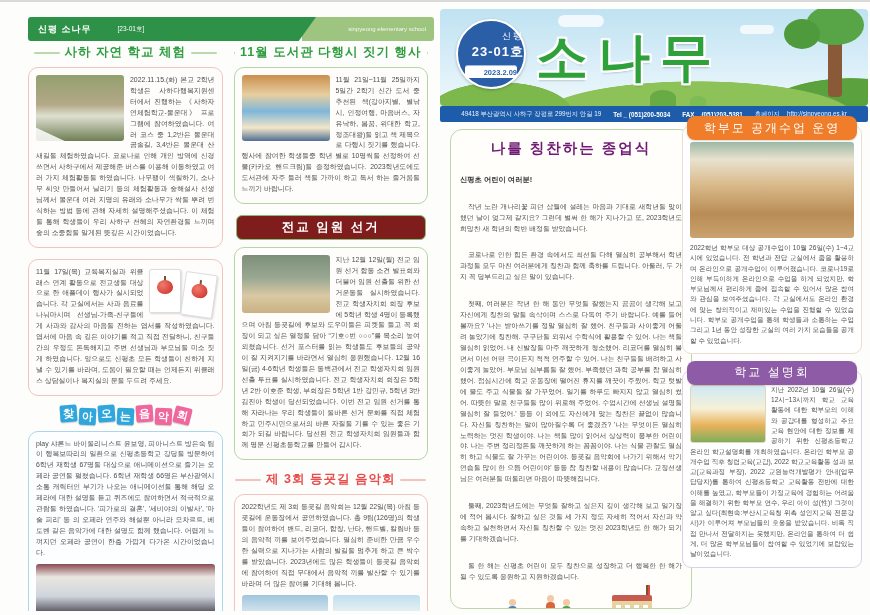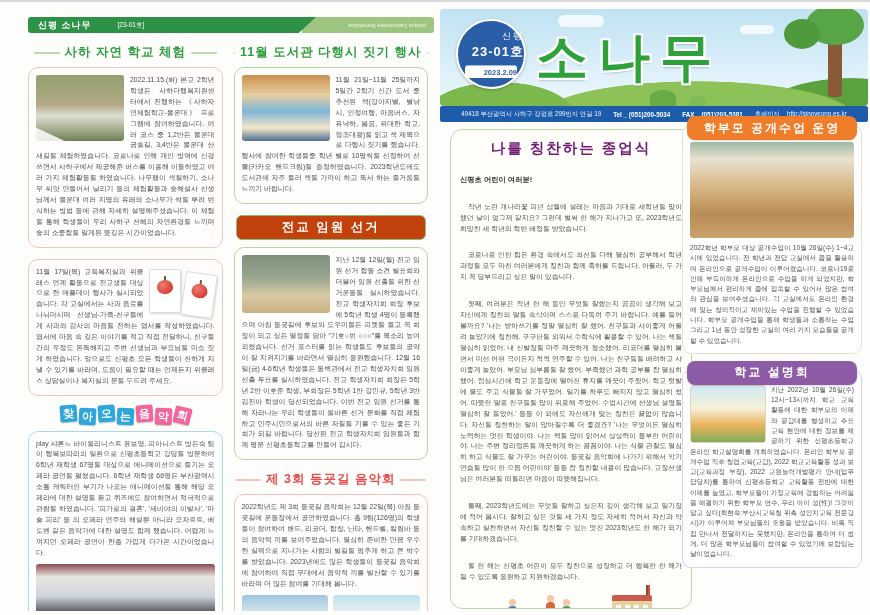--- a/index.html
+++ b/index.html
@@ -3,21 +3,21 @@
 <meta charset="utf-8">
 <style>
   html,body{margin:0;padding:0;}
   body{
     width:870px;height:615px;position:relative;background:#fdfdfb;
     font-family:"Liberation Sans","DejaVu Sans",sans-serif;color:#4a4a4a;
     overflow:hidden;border-top:2px solid #d9d9d9;
   }
   
   .page-left{position:absolute;left:0;top:0;width:438px;height:613px;}
-  .lp-header{position:absolute;left:28px;right:4px;top:15px;height:16px;display:flex;justify-content:center;}
+  .lp-header{position:absolute;left:28px;right:4px;top:15px;height:24px;display:flex;justify-content:center;}
   .lp-header-dark{
     flex:0 0 268px;background:#2e9148;color:#fff;display:flex;align-items:center;
     padding:0 10px;gap:26px;clip-path:polygon(0 0,100% 0,94% 100%,0 100%);
     border-radius:3px 0 0 3px;
   }
   .lp-masthead{font-weight:bold;font-size:9px;letter-spacing:1px;}
   .lp-issue{font-size:6.5px;}
   .lp-header-light{
     flex:1;background:#9dc57f;margin-left:-14px;display:flex;align-items:center;
     justify-content:flex-end;padding:0 8px;color:#f2f8ee;font-size:6px;border-radius:0 3px 3px 0;
@@ -28,21 +28,21 @@
     display:flex;align-items:center;justify-content:center;gap:5px;
     font-weight:bold;font-size:12.5px;letter-spacing:1px;margin:2px 0 6px;
     white-space:nowrap;
   }
   .art-title::before,.art-title::after{content:"";height:2px;flex:1;max-width:26px;border-radius:2px;}
   .t-green{color:#2f9e41;}
   .t-green::before,.t-green::after{background:#bcd9ae;}
   .t-red{color:#e84c4c;}
   .t-red::before,.t-red::after{background:#f2c4bc;}
   .t-pill{
-    display:block;text-align:center;background:#c2410c;color:#fff;font-weight:bold;
+    display:block;text-align:center;background:#7f1d1d;color:#fff;font-weight:bold;
     font-size:12.5px;letter-spacing:2px;border-radius:6px;padding:3px 8px;margin:2px 2px 7px;
     border:1.5px solid #86bf77;
   }
   .art-box{
     border:1.5px solid;border-radius:10px;padding:7px 7px 8px;margin-bottom:11px;
     background:#fffdfb;
   }
   .b-pink{border-color:#f2c4bc;}
   .b-green{border-color:#b5d6a5;}
   .b-blue{border-color:#aed6ea;background:#fcfeff;}
@@ -153,21 +153,21 @@
   }
   .schoolhouse::before{content:"";position:absolute;left:4px;top:4px;width:32px;height:7px;
     background:repeating-linear-gradient(90deg,#fff 0 5px,#e8d3a0 5px 9px);}
   .schoolhouse::after{content:"";position:absolute;right:4px;top:-16px;width:2px;height:10px;background:#7a5230;
     box-shadow:2px 0 0 #d94f43;}
   .rp-side{position:absolute;left:244px;top:123px;width:180px;bottom:6px;}
   .side-art{position:relative;border:1px solid #eadfd2;border-radius:9px;background:#fff;
     padding:14px 7px 7px;margin-bottom:16px;}
   .side-art.purple{border-color:#ddcfe8;}
   .side-head{
-    position:absolute;top:-10px;left:4px;right:4px;text-align:center;color:#fff;font-weight:bold;
+    position:absolute;top:-10px;left:4px;right:4px;text-align:center;color:#fff;font-weight:normal;
     font-size:12px;letter-spacing:2px;border-radius:8px;padding:3.5px 0;box-shadow:0 1px 2px rgba(0,0,0,.15);
   }
   .h-orange{background:#ef7d2a;}
   .h-purple{background:#8e5ba6;}
   .side-body{font-size:6.6px;line-height:1.56;text-align:justify;color:#4c4c4c;}
   .ph-class{width:100%;height:96px;margin:2px 0 5px;background:
     linear-gradient(180deg,#9db8a4 0%,#e8e2cf 18%,#d9b98a 45%,#b98c55 75%,#caa36e 100%);}
   .ph-flyer{float:left;width:74px;height:56px;margin:0 5px 2px 0;background:
     linear-gradient(180deg,#cfe9f4 0%,#f6f1d8 40%,#e9b25a 70%,#7fae5c 100%);border:1px solid #e4d6b8;}
 </style>

